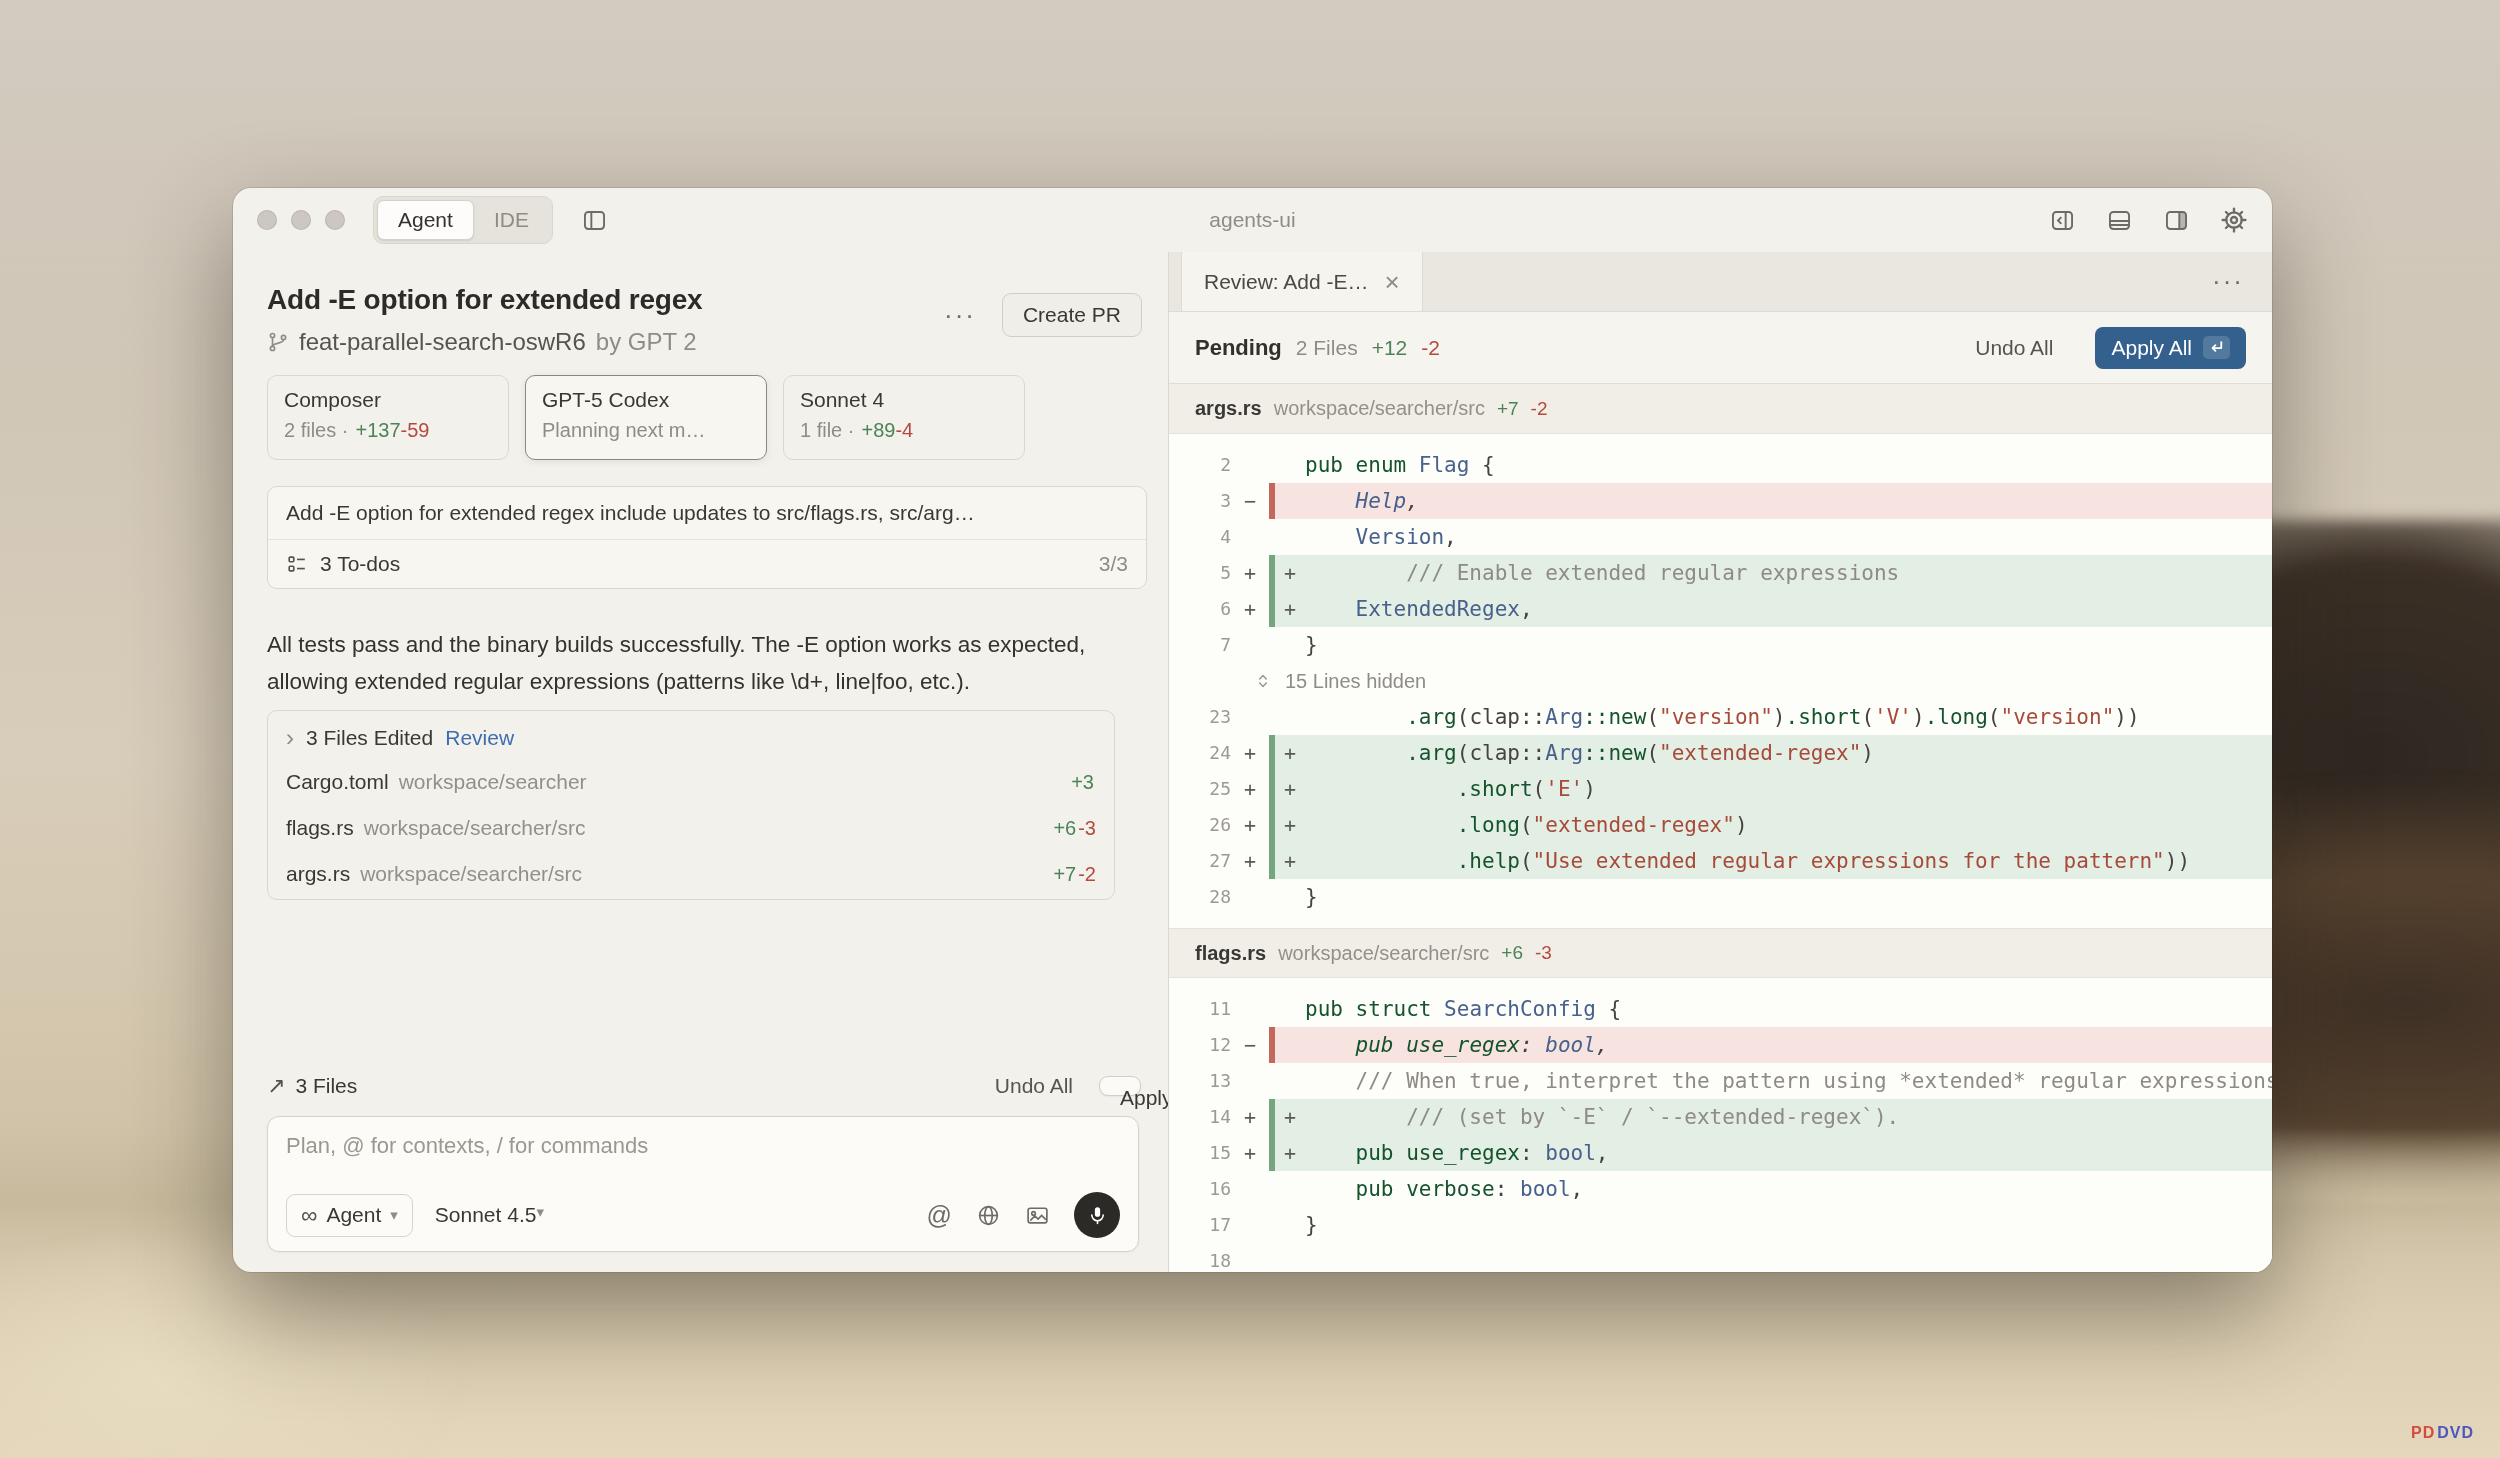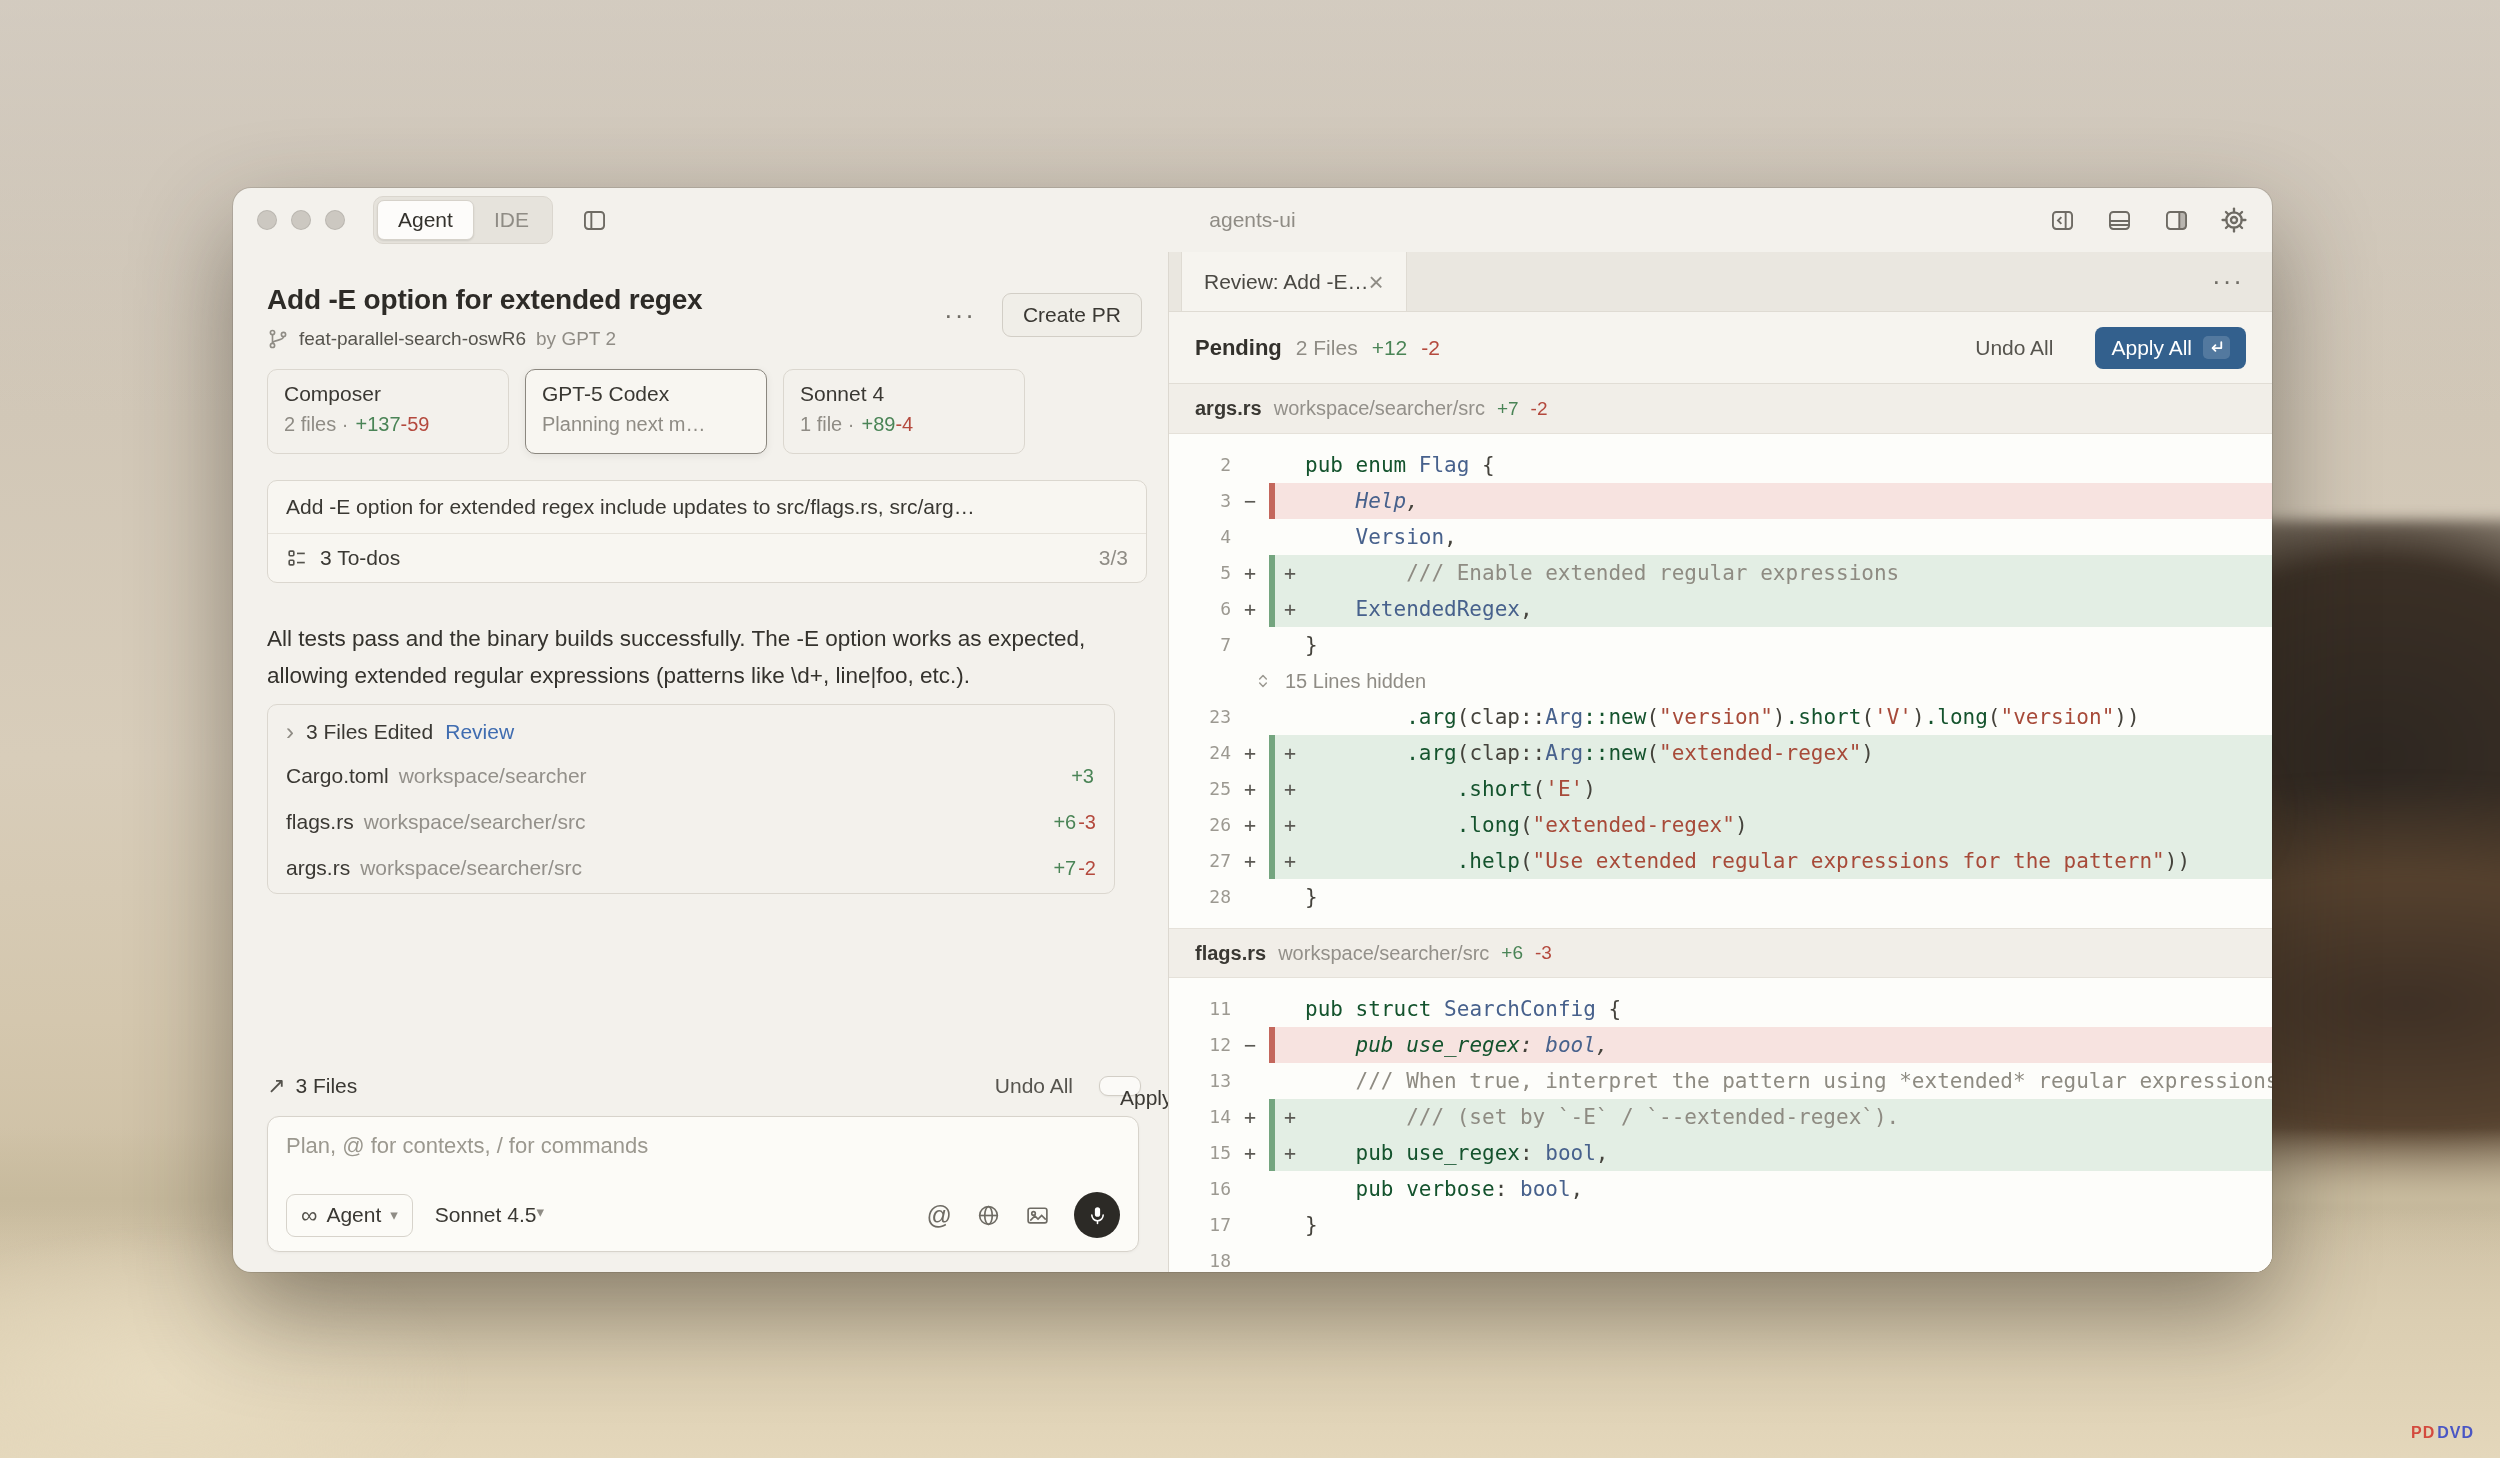--- a/index.html
+++ b/index.html
@@ -40,21 +40,21 @@
   .sidebar-toggle { margin-left:28px; }
   .tb-title { position:absolute; left:0; right:0; text-align:center; color:#8f8c85; font-size:21px; pointer-events:none; }
   .tb-right { margin-left:auto; display:flex; align-items:center; gap:30px; z-index:2; }
 
   .body-row { flex:1; display:flex; min-height:0; }
 
   
   .left-pane { width:928px; flex:none; position:relative; display:flex; flex-direction:column; overflow:hidden;margin-left:7px; }
   .page-head { padding:32px 27px 0; }
   .page-title { font-size:28px; font-weight:600; color:#2d2b27; letter-spacing:-.2px; }
-  .branch-row { margin-top:12px; display:flex; align-items:center; gap:10px; font-size:19px; color:#8f8c85; }
+  .branch-row { margin-top:12px; display:flex; align-items:center; gap:10px; font-size:24px; color:#8f8c85; }
   .branch-name { color:#56544e; }
   .pr-row { position:absolute; top:40px; right:26px; height:46px; display:flex; align-items:center; gap:26px; }
   .more-btn { color:#6f6c65; font-size:26px; letter-spacing:2px; line-height:1; }
   .btn { border:1px solid #d2cec6; border-radius:9px; background:#f0eee8; color:#3a3833; font-size:21px; font-weight:500; padding:9px 20px; white-space:nowrap; }
   .btn.light { background:#fbfaf7; box-shadow:0 1px 2px rgba(0,0,0,.05); }
 
   .cards-row { margin:19px 27px 0; display:flex; gap:16px; }
   .card { width:242px; height:85px; border:1px solid #dbd7cf; border-radius:10px; padding:12px 16px; }
   .card.selected { border:1.5px solid #8b877f; background:#f8f6f1; box-shadow:0 2px 8px rgba(0,0,0,.07); }
   .card-title { font-size:21px; font-weight:500; color:#3a3833; white-space:nowrap; overflow:hidden; }
@@ -92,21 +92,21 @@
   .inf { font-size:23px; color:#55534d; }
   .dropdown-caret { color:#8f8c85; font-size:15px; }
   .model-select { display:flex; align-items:flex-start; margin-left:22px; font-size:21px; color:#3a3833; }
   .ctl-icons { margin-left:auto; display:flex; align-items:center; gap:24px; color:#6e6b64; }
   .at { font-size:25px; }
   .mic-btn { width:46px; height:46px; border-radius:50%; background:#2c2a26; display:flex; align-items:center; justify-content:center; }
 
   
   .right-pane { flex:1; min-width:0; border-left:1px solid #dcd8d0; background:#f6f4ef; display:flex; flex-direction:column; overflow:hidden; }
   .tabbar { height:60px; flex:none; background:#eae7e0; display:flex; align-items:stretch; border-bottom:1px solid #dfdbd3; }
-  .tab { margin-left:12px; display:flex; align-items:center; padding:0 22px; background:#f6f4ef;
+  .tab { margin-left:12px; display:flex; align-items:center; gap:16px; padding:0 22px; background:#f6f4ef;
     border-left:1px solid #dfdbd3; border-right:1px solid #dfdbd3; font-size:21px; color:#4a4843; }
   .tab-close { color:#8f8c85; font-size:26px; line-height:1; }
   .tab-more { margin-left:auto; align-self:center; padding-right:28px; color:#6f6c65; font-size:26px; letter-spacing:2px; }
 
   .pending-row { height:72px; flex:none; display:flex; align-items:center; padding:0 26px; gap:14px; border-bottom:1px solid #e1ddd5; }
   .pending-label { font-size:22px; font-weight:600; color:#33312c; }
   .pending-files { font-size:21px; color:#8f8c85; }
   .pending-row .add,.pending-row .del { font-size:21px; font-weight:500; }
   .pending-row .undo-link { font-size:21px; }
   .apply-primary { margin-left:28px; display:flex; align-items:center; gap:11px; background:#33608d; color:#fff;

